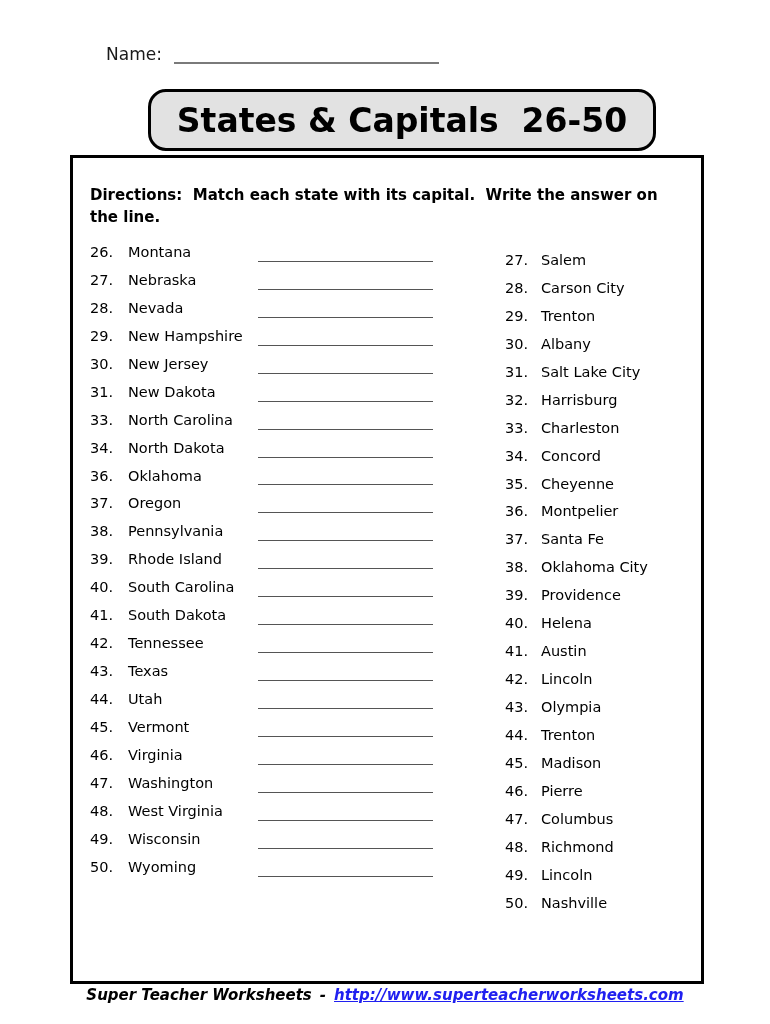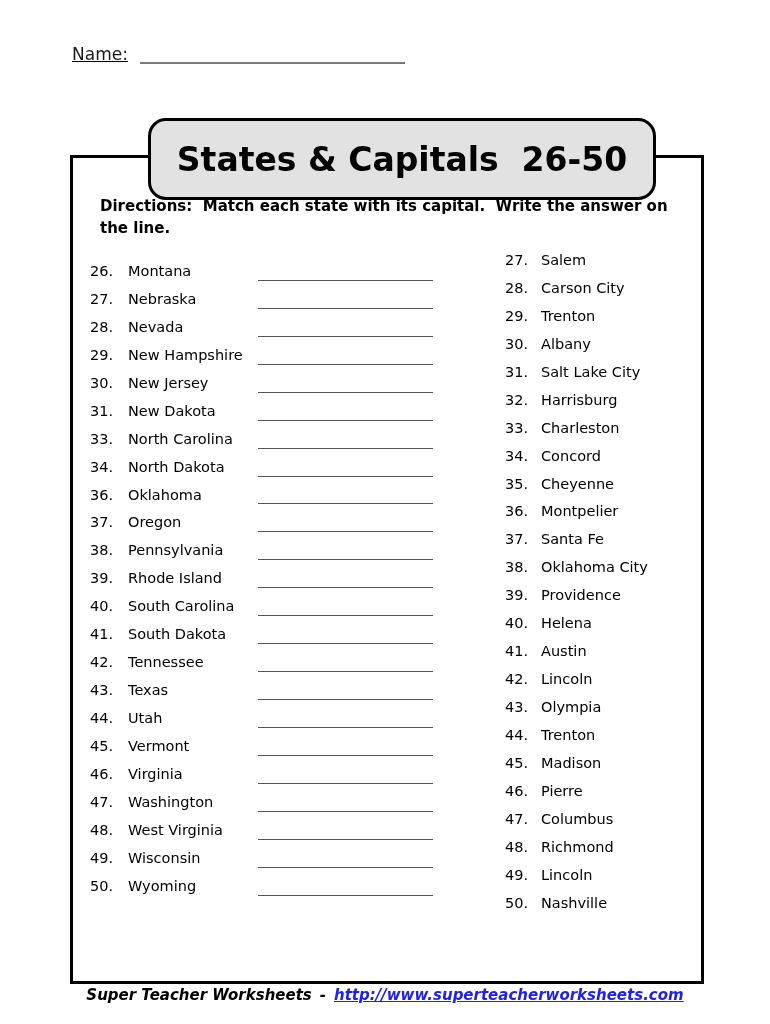--- a/index.html
+++ b/index.html
@@ -10,45 +10,44 @@
     height: 1024px;
     background: #ffffff;
     font-family: "DejaVu Sans", sans-serif;
     color: #000000;
     overflow: hidden;
   }
 
   
   .name-row {
     position: absolute;
-    left: 72px;
+    left: 106px;
     top: 44px;
     display: flex;
     align-items: flex-end;
-    text-decoration: underline;
   }
   .name-label {
     font-size: 17px;
     color: #1a1a1a;
   }
   .name-line {
     display: inline-block;
     width: 265px;
     margin-left: 12px;
     border-bottom: 2px solid #7a7a7a;
     height: 20px;
   }
 
   
   .title-box {
     position: absolute;
     left: 148px;
-    top: 118px;
+    top: 89px;
     width: 508px;
-    height: 82px;
+    height: 62px;
     background: #e2e2e2;
     border: 3px solid #000000;
     border-radius: 18px;
     z-index: 2;
     display: flex;
     align-items: center;
     justify-content: center;
   }
   .title-text {
     font-size: 33px;
@@ -64,36 +63,35 @@
     top: 155px;
     width: 634px;
     height: 829px;
     border: 3px solid #000000;
     background: #ffffff;
     z-index: 1;
   }
 
   .directions {
     position: absolute;
-    left: 100px;
+    left: 90px;
     top: 185px;
     width: 580px;
     font-size: 15px;
     font-weight: bold;
     line-height: 1.45;
     white-space: pre-wrap;
     z-index: 3;
-    margin-top: 11px;
   }
 
   
   .states-column {
     position: absolute;
     left: 90px;
-    top: 258px;
+    top: 239px;
     width: 350px;
     z-index: 3;
   }
   .capitals-column {
     position: absolute;
     left: 505px;
     top: 247px;
     width: 190px;
     z-index: 3;
   }

